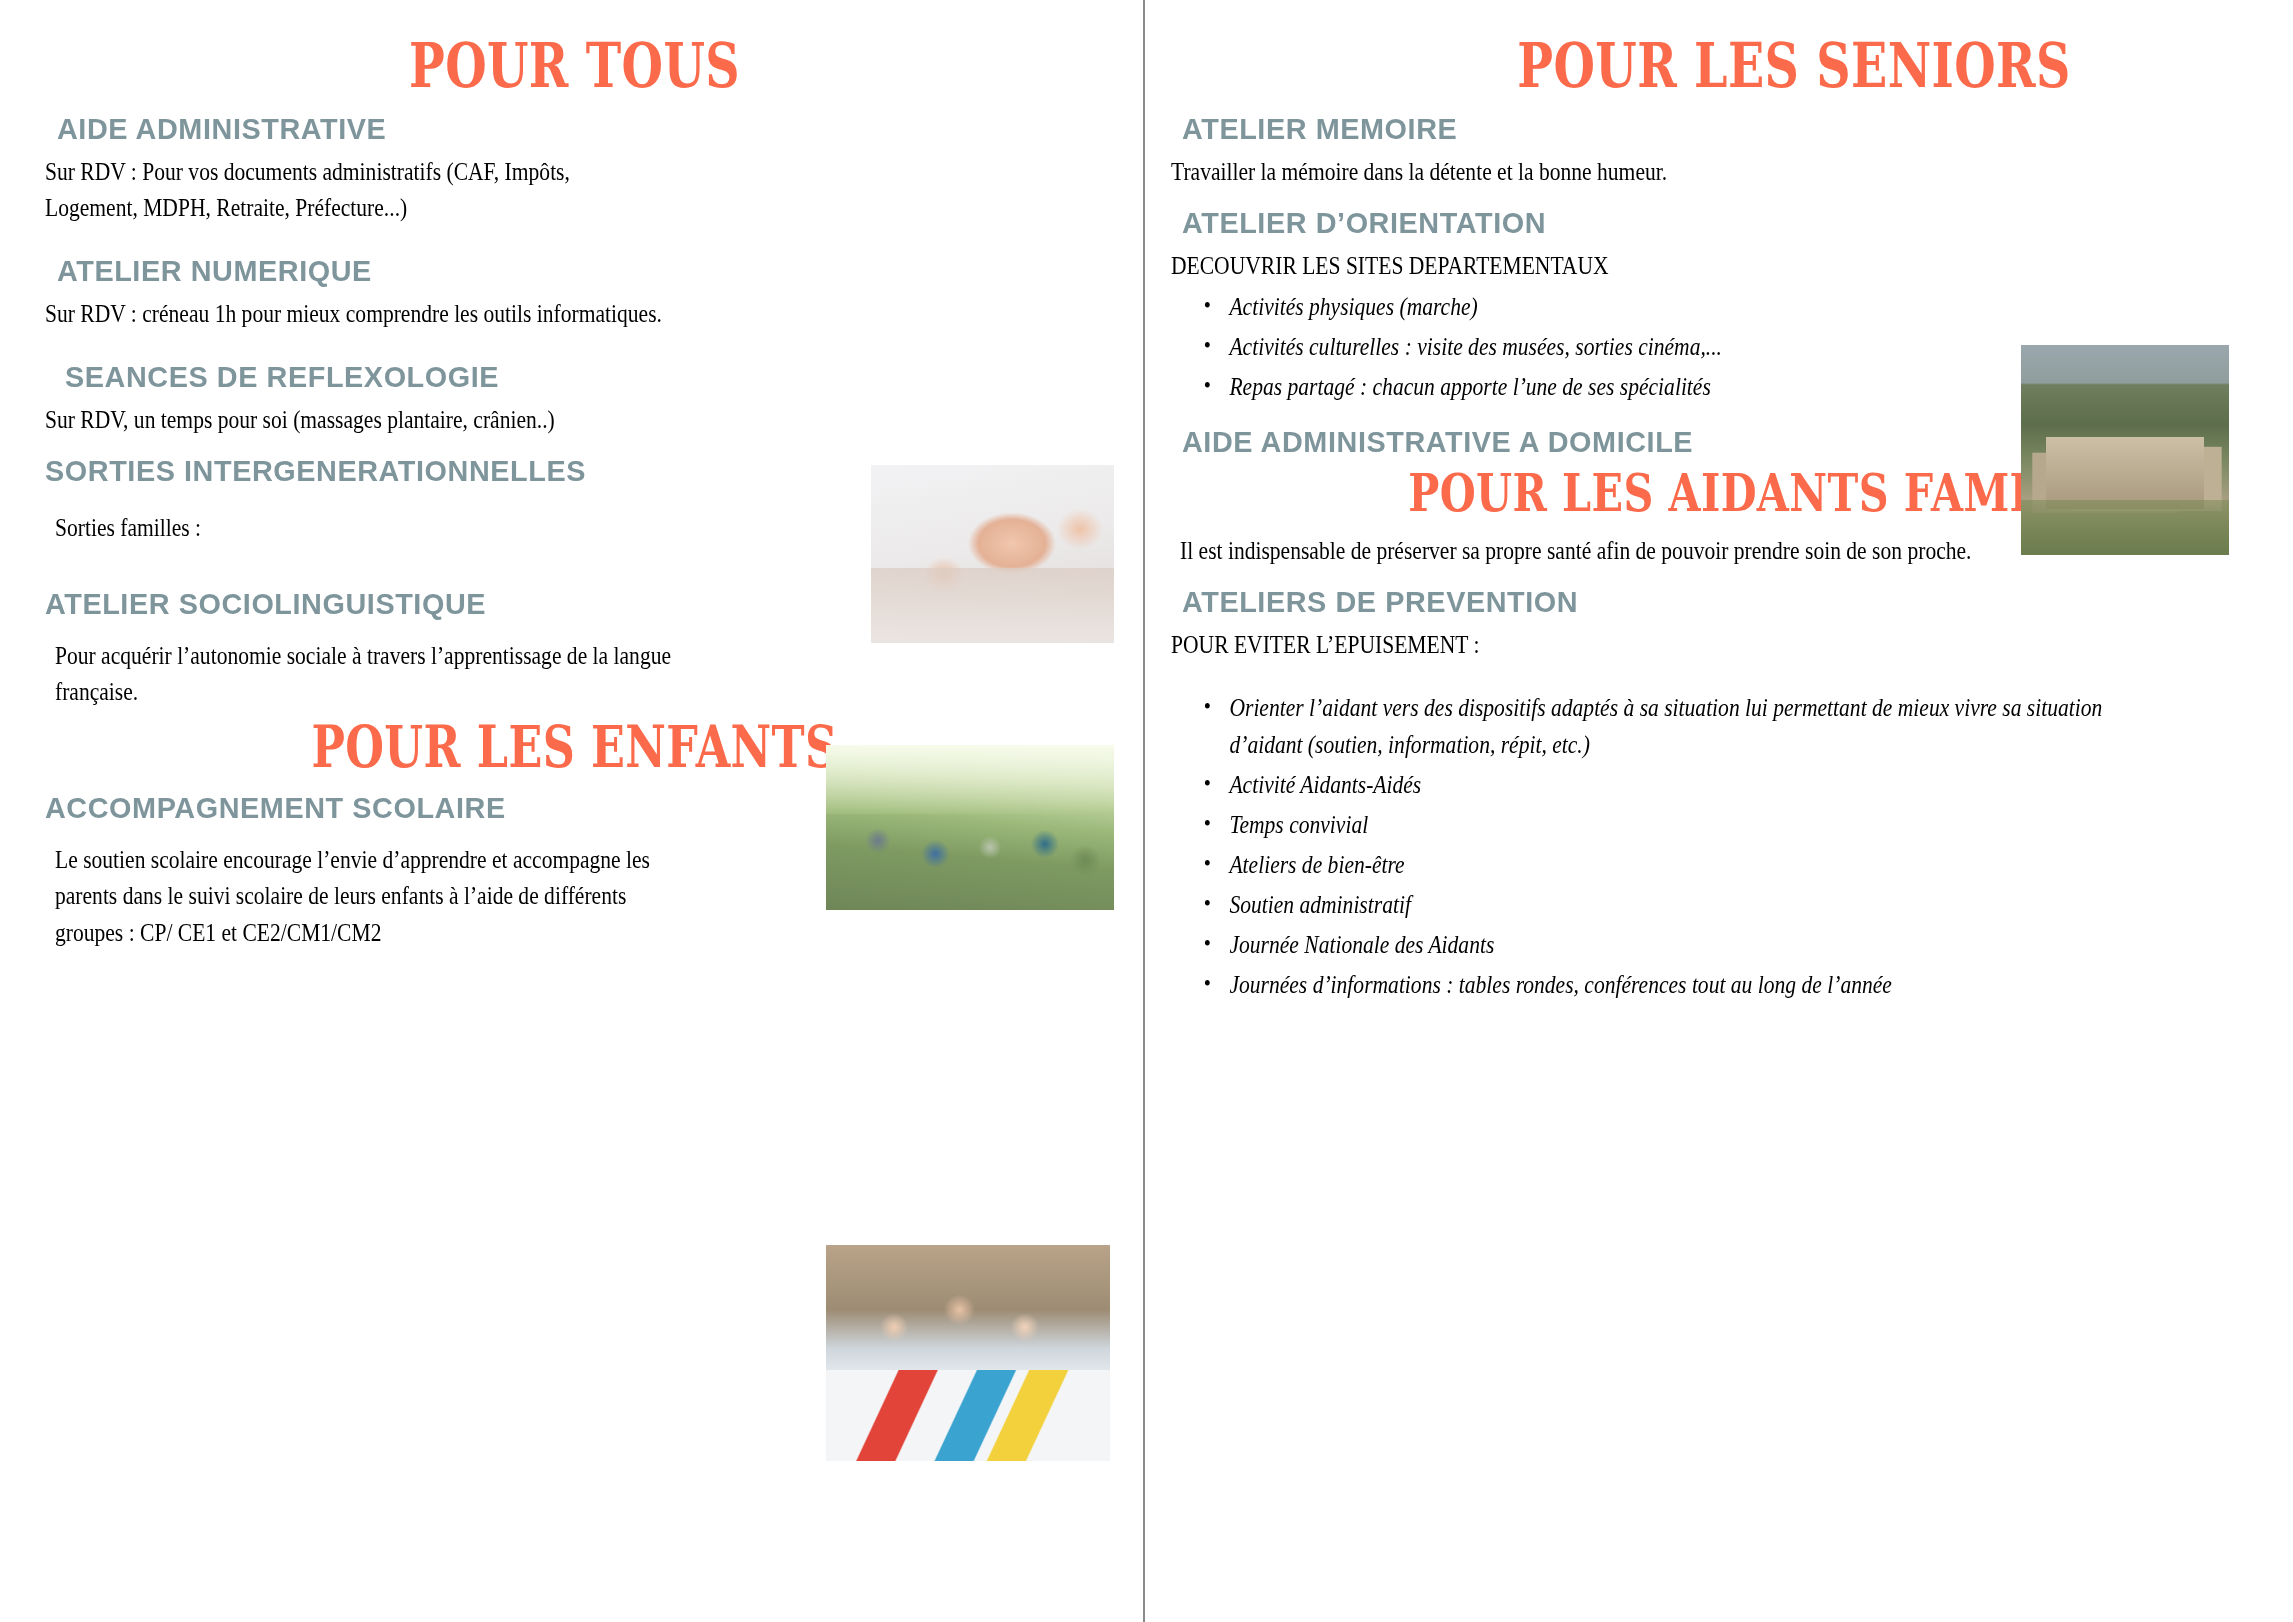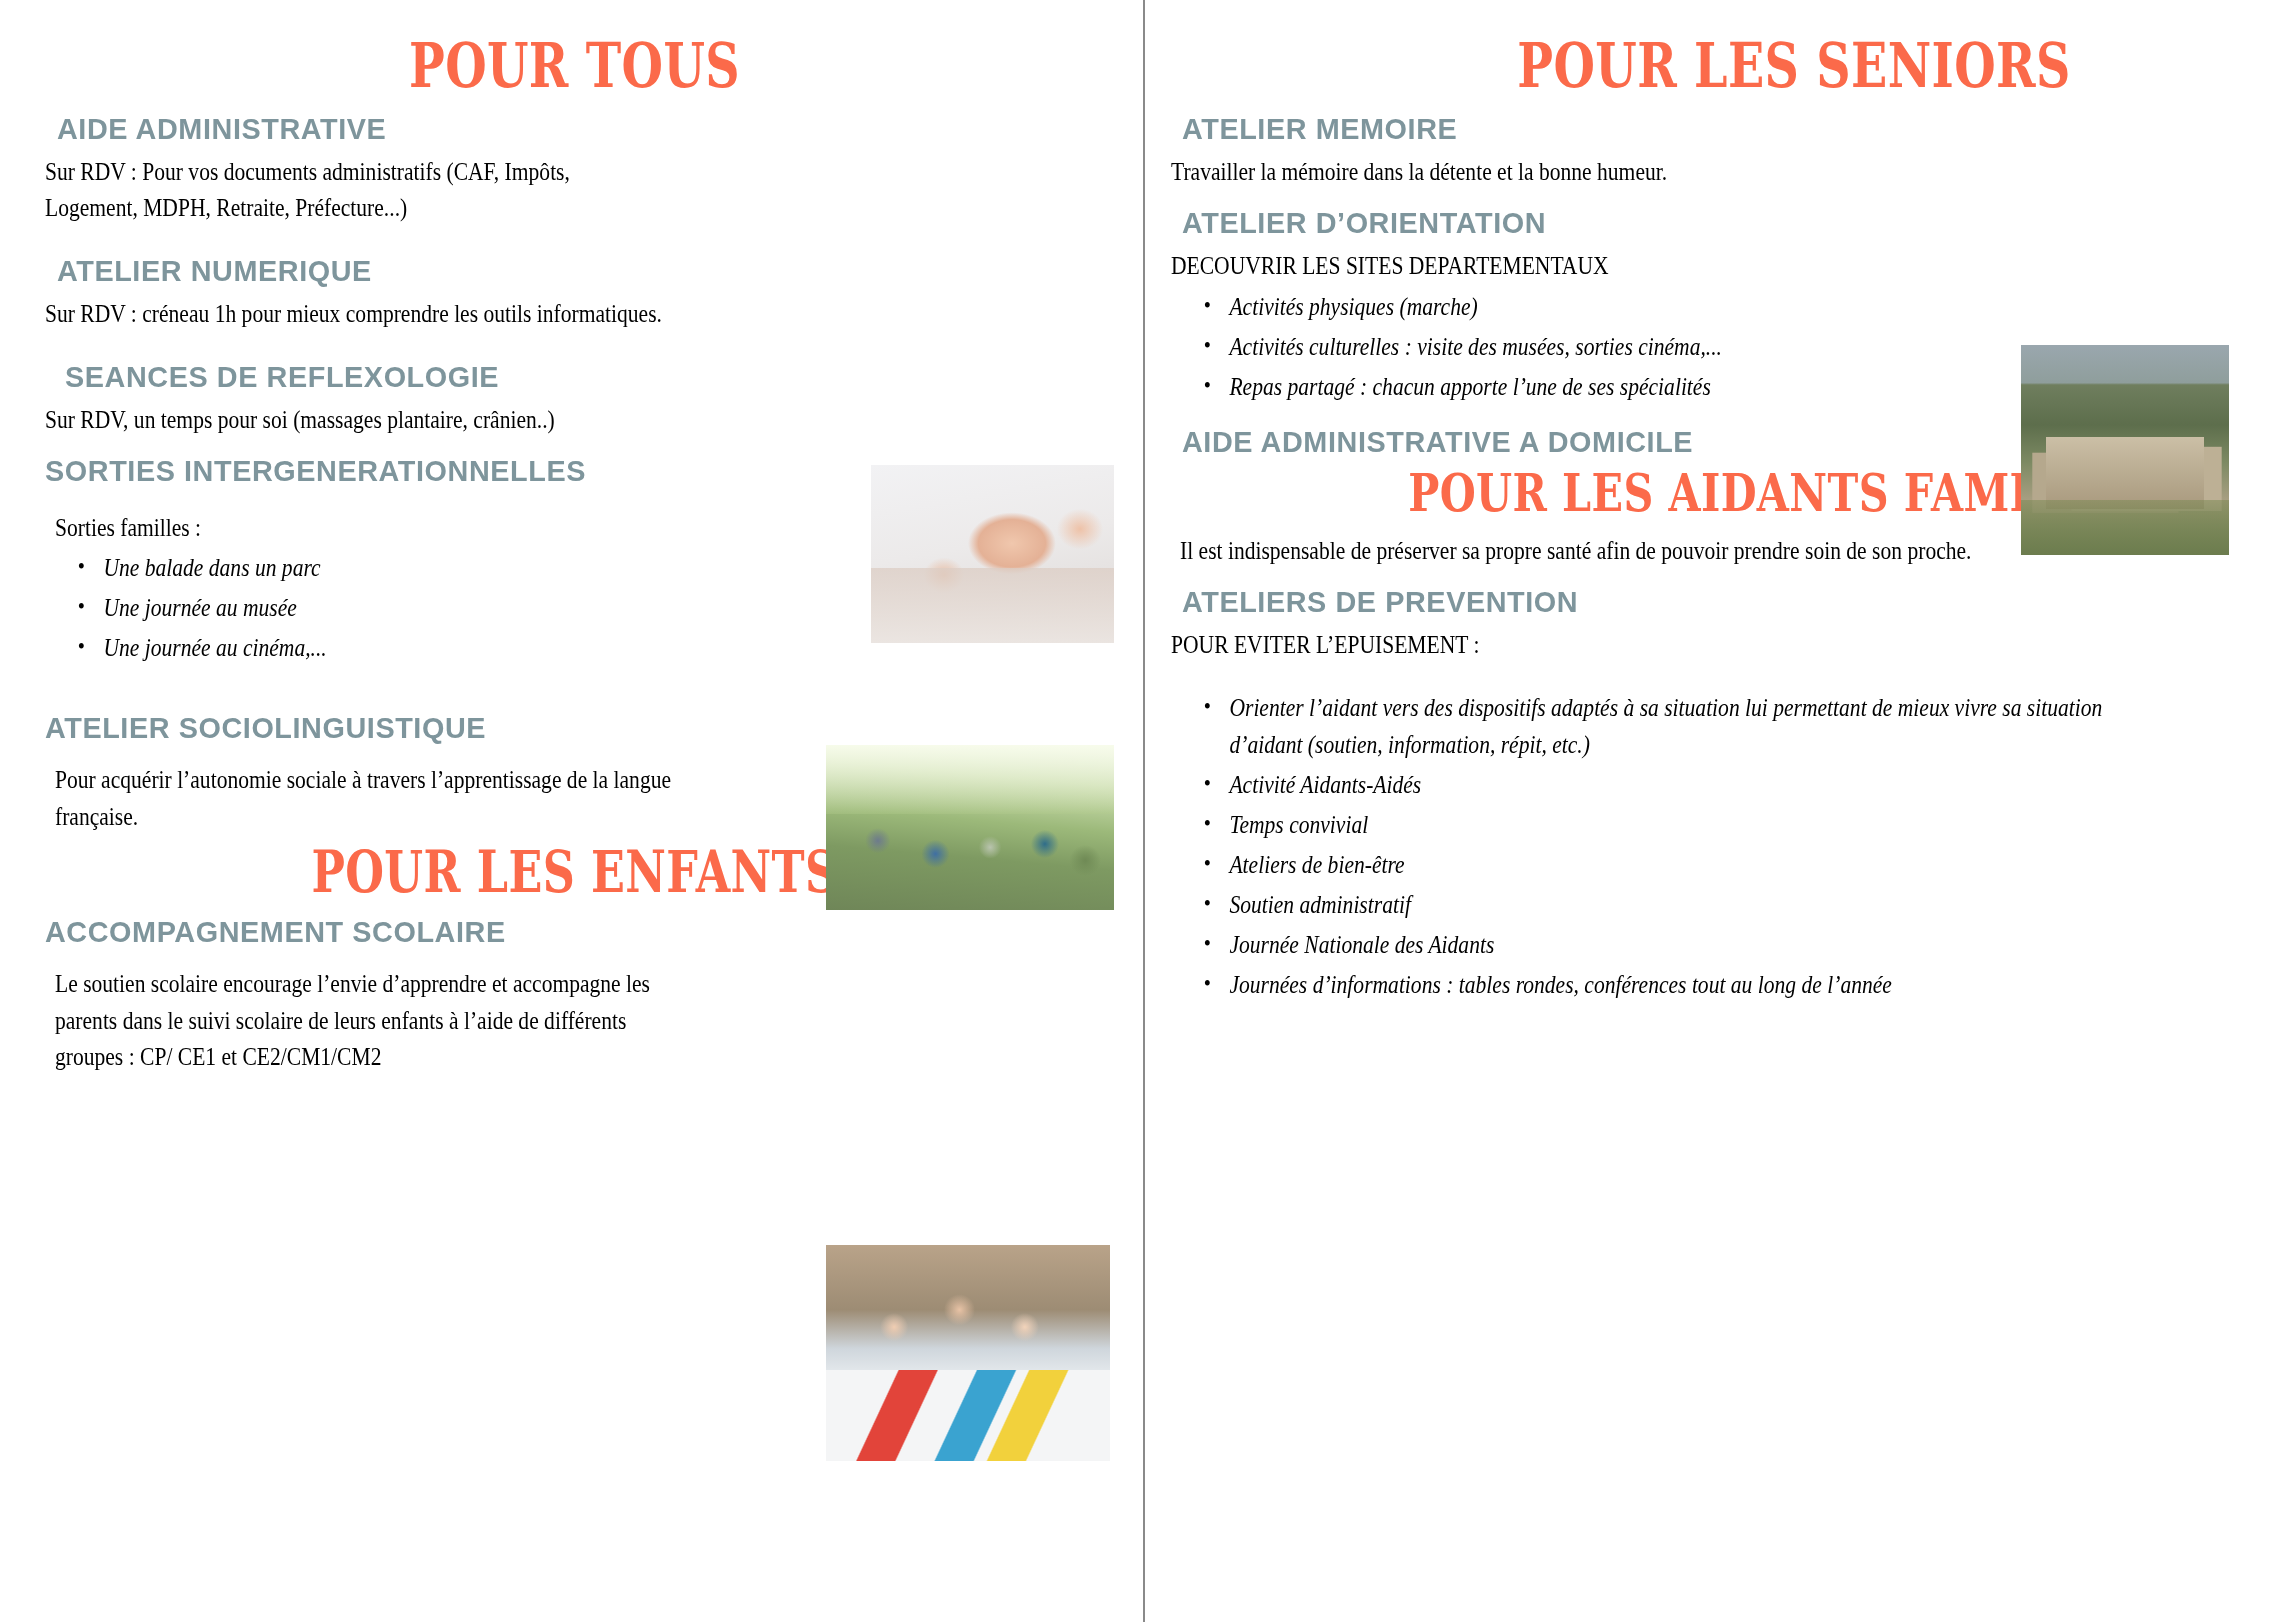--- a/index.html
+++ b/index.html
@@ -184,25 +184,20 @@
     <div class="gap-m"></div>
 
     <h2 class="sec ind2">SEANCES DE REFLEXOLOGIE</h2>
     <p class="body just" style="width:635px">Sur RDV, un temps pour soi (massages plantaire, crânien..)</p>
 
     <div class="gap-s"></div>
 
     <h2 class="sec">SORTIES INTERGENERATIONNELLES</h2>
 
     <p class="body ind" style="margin-top:21.6px">Sorties familles :</p>
-    <ul class="body">
-      <li> Une balade dans un parc</li>
-      <li>Une journée au musée</li>
-      <li>Une journée au cinéma,...</li>
-    </ul>
 
     <div class="gap-l"></div>
 
     <h2 class="sec">ATELIER SOCIOLINGUISTIQUE</h2>
     <p class="body ind" style="width:725px;margin-top:17.6px">Pour acquérir l’autonomie sociale à travers l’apprentissage de la langue française.</p>
 
     <div class="banner banner-enfants">POUR LES ENFANTS</div>
 
     <div class="gap-s"></div>
 

